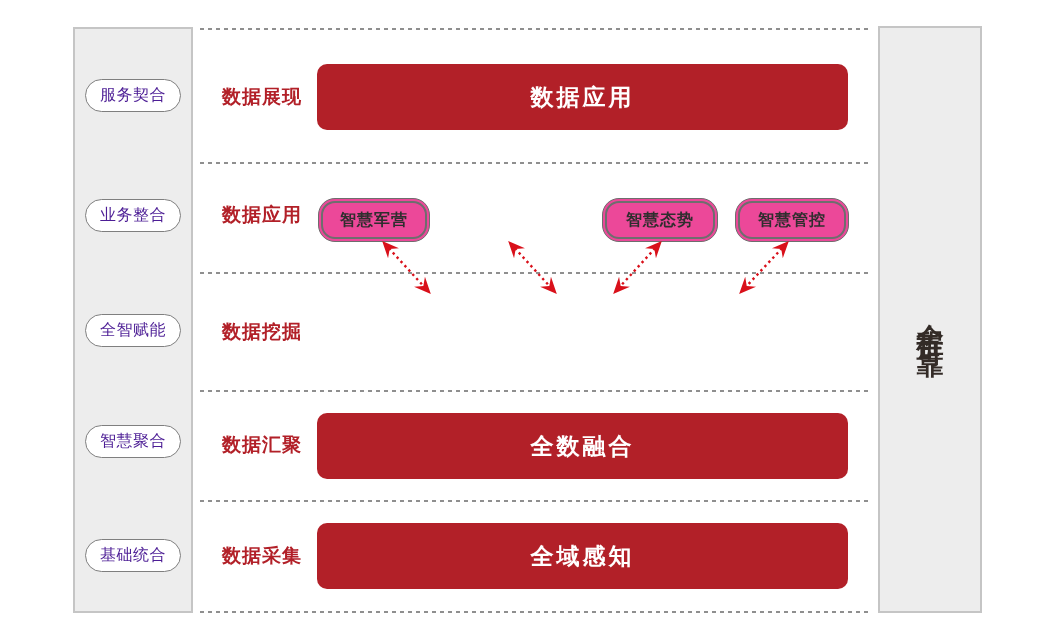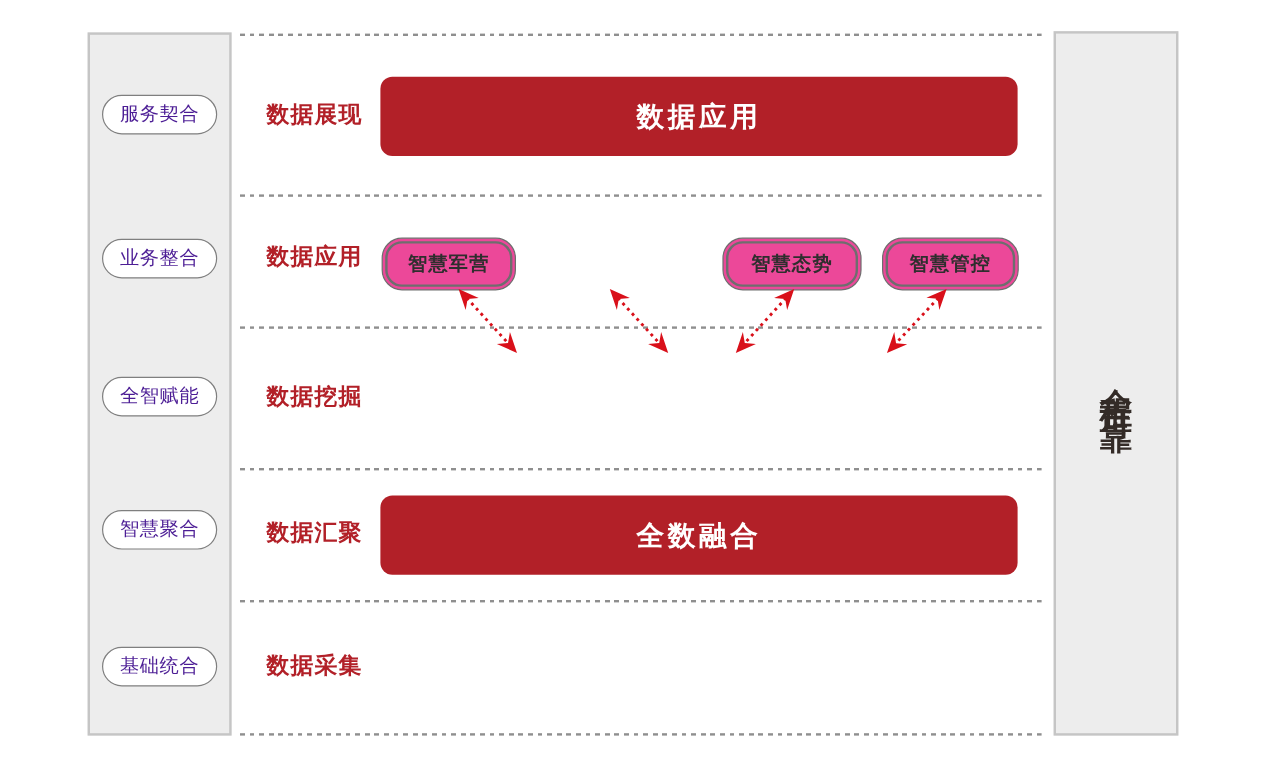--- a/index.html
+++ b/index.html
@@ -102,20 +102,21 @@
   <div class="divider" style="top:611px"></div>
 
   <div class="row-label" style="top:86px">数据展现</div>
   <div class="row-label" style="top:204px">数据应用</div>
   <div class="row-label" style="top:321px">数据挖掘</div>
   <div class="row-label" style="top:434px">数据汇聚</div>
   <div class="row-label" style="top:545px">数据采集</div>
 
   <div class="bar" style="top:64px">数据应用</div>
   <div class="bar" style="top:413px">全数融合</div>
+  <div class="bar" style="top:523px">全域感知</div>
 
   <div class="app-pill" style="left:318px;width:112px">
     <div class="app-pill-inner">智慧军营</div>
   </div>
   <div class="app-pill" style="left:602px;width:116px">
     <div class="app-pill-inner">智慧态势</div>
   </div>
   <div class="app-pill" style="left:735px;width:114px">
     <div class="app-pill-inner">智慧管控</div>
   </div>

